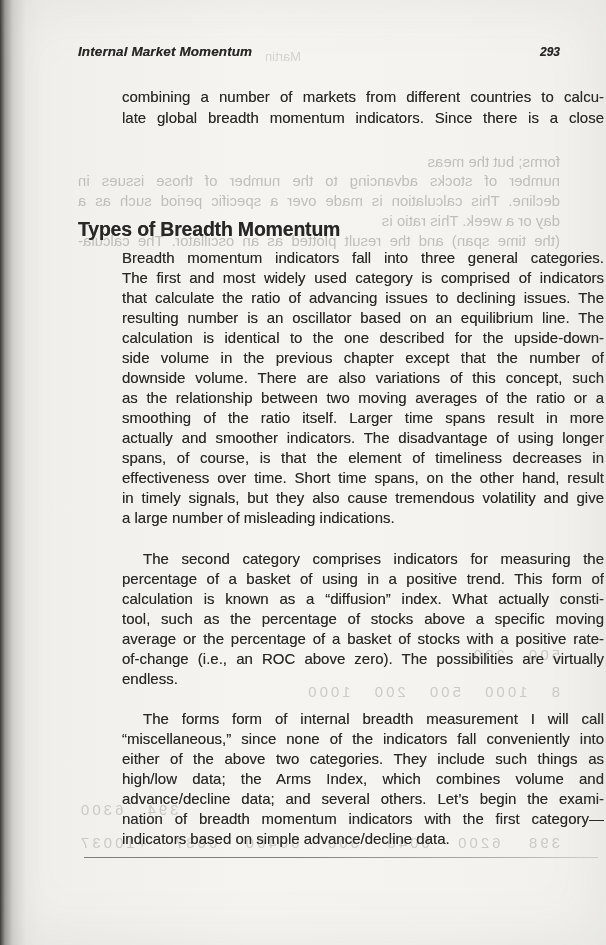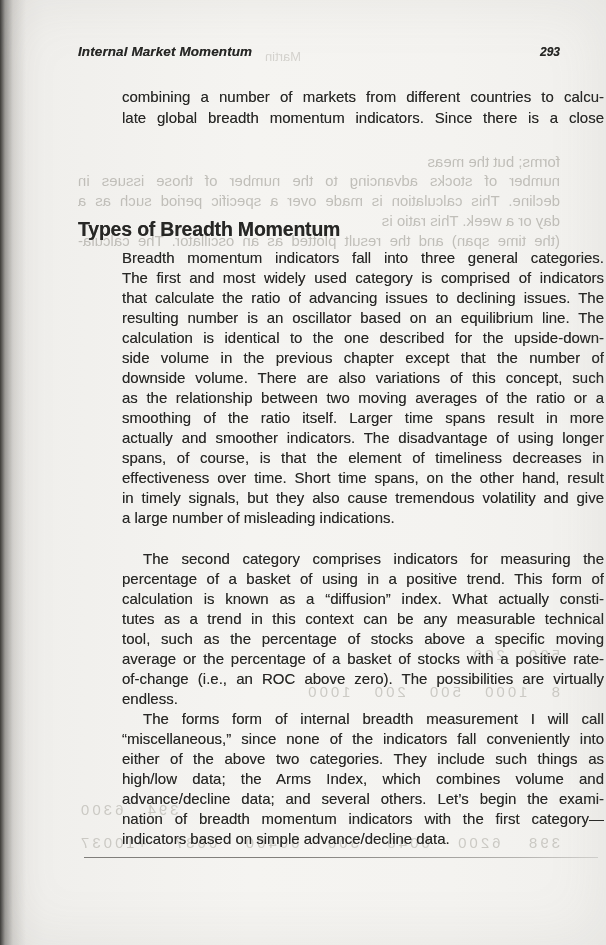--- a/index.html
+++ b/index.html
@@ -139,21 +139,20 @@
       <div class="ln">actually and smoother indicators. The disadvantage of using longer</div>
       <div class="ln">spans, of course, is that the element of timeliness decreases in</div>
       <div class="ln">effectiveness over time. Short time spans, on the other hand, result</div>
       <div class="ln">in timely signals, but they also cause tremendous volatility and give</div>
       <div class="ln last">a large number of misleading indications.</div>
     </div>
   <div class="para p3">
       <div class="ln ind">The second category comprises indicators for measuring the</div>
       <div class="ln">percentage of a basket of using in a positive trend. This form of</div>
       <div class="ln">calculation is known as a “diffusion” index. What actually consti-</div>
-      <div class="ln">tutes as a trend in this context can be any measurable technical</div>
       <div class="ln">tool, such as the percentage of stocks above a specific moving</div>
       <div class="ln">average or the percentage of a basket of stocks with a positive rate-</div>
       <div class="ln">of-change (i.e., an ROC above zero). The possibilities are virtually</div>
       <div class="ln last">endless.</div>
     </div>
   <div class="para p4">
       <div class="ln ind">The forms form of internal breadth measurement I will call</div>
       <div class="ln">“miscellaneous,” since none of the indicators fall conveniently into</div>
       <div class="ln">either of the above two categories. They include such things as</div>
       <div class="ln">high/low data; the Arms Index, which combines volume and</div>

